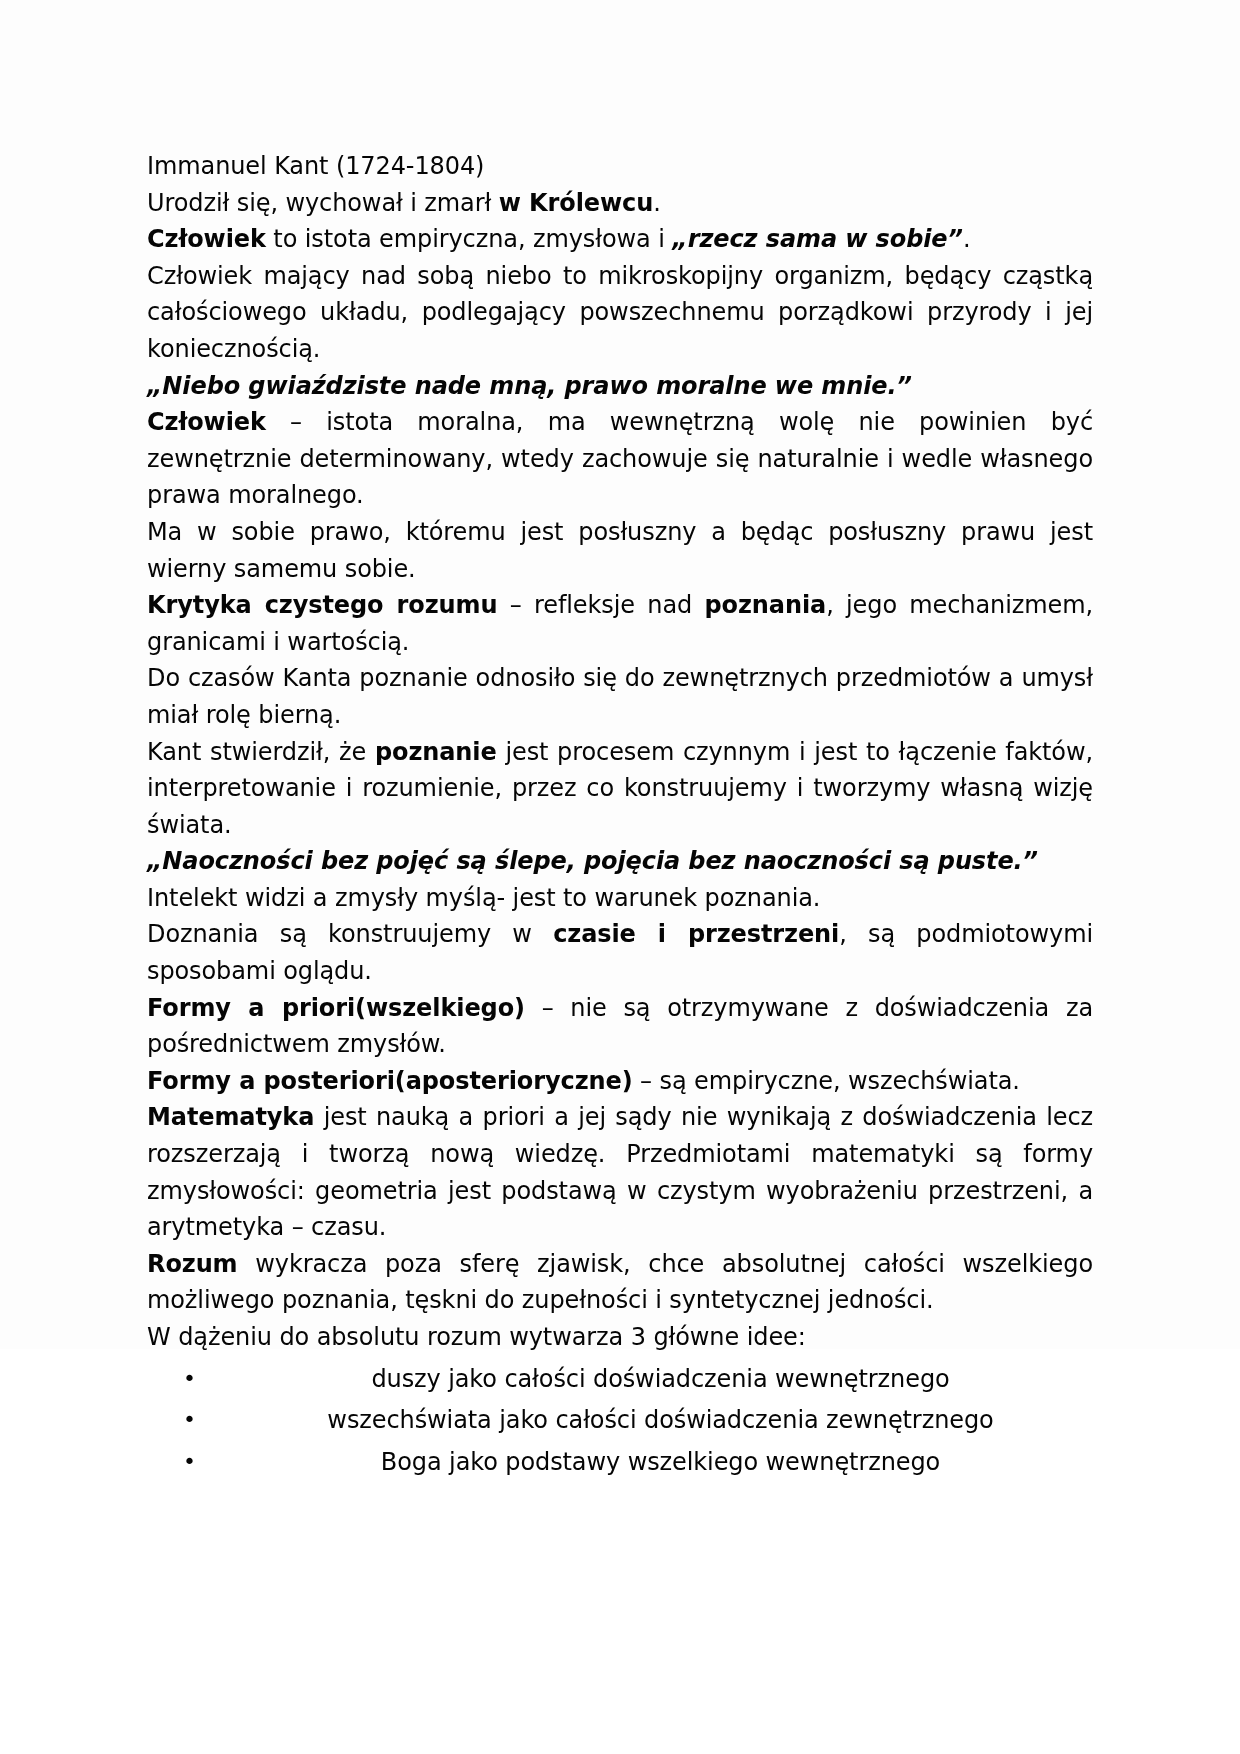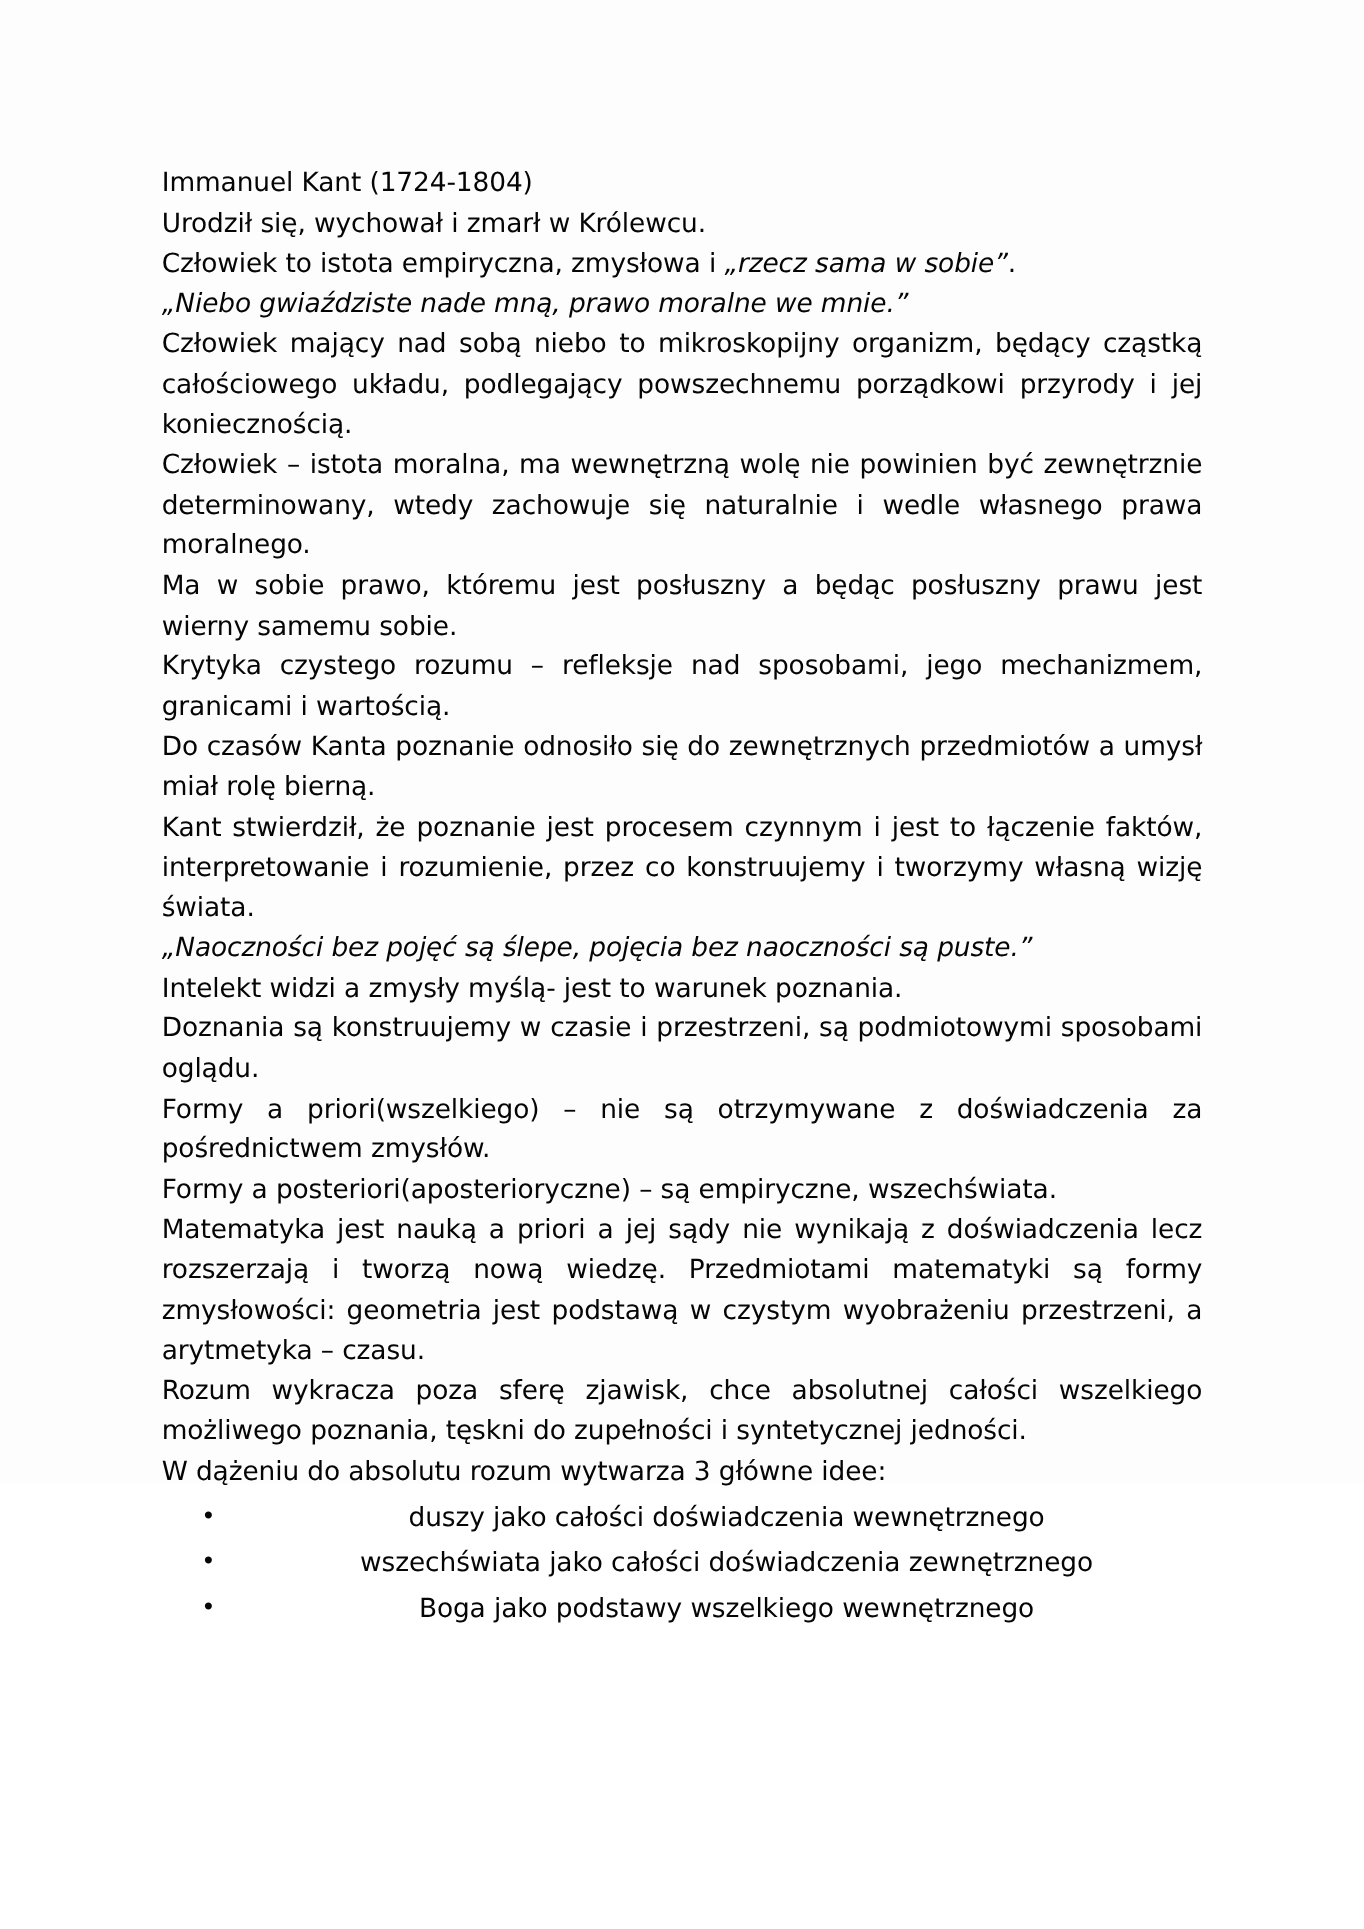--- a/index.html
+++ b/index.html
@@ -30,21 +30,21 @@
     font-size: 24px;
     line-height: 36.6px;
     letter-spacing: -0.1px;
   }
   p.para {
     margin: 0;
     padding: 0;
     text-align: justify;
     text-justify: inter-word;
   }
-  .b { font-weight: normal; }
+  .b { font-weight: bold; }
   .i { font-style: italic; }
   .bullets { margin-top: 5px; }
   .bullet-item {
     display: flex;
     align-items: flex-start;
     margin-top: 5px;
   }
   .bullet-dot {
     flex: 0 0 45px;
     margin-left: 36px;
@@ -57,25 +57,25 @@
   }
 </style>
 </head>
 <body>
 
 <div class="sheet" style="background: rgb(253, 253, 253);">
   <div class="doc-body" style="color: rgb(5, 5, 5);">
       <p class="para"><span>Immanuel Kant (1724-1804)</span></p>
       <p class="para"><span>Urodził się, wychował i zmarł </span><span class="b">w Królewcu</span><span>.</span></p>
       <p class="para"><span class="b">Człowiek</span><span> to istota empiryczna, zmysłowa i </span><span class="b i">„rzecz sama w sobie”</span><span>.</span></p>
+      <p class="para"><span>Człowiek mający nad sobą niebo to mikroskopijny organizm, będący cząstką całościowego układu, podlegający powszechnemu porządkowi przyrody i jej koniecznością.</span></p>
       <p class="para"><span class="b i">„Niebo gwiaździste nade mną, prawo moralne we mnie.”</span></p>
-      <p class="para"><span>Człowiek mający nad sobą niebo to mikroskopijny organizm, będący cząstką całościowego układu, podlegający powszechnemu porządkowi przyrody i jej koniecznością.</span></p>
       <p class="para"><span class="b">Człowiek</span><span> – istota moralna, ma wewnętrzną wolę nie powinien być zewnętrznie determinowany, wtedy zachowuje się naturalnie i wedle własnego prawa moralnego.</span></p>
       <p class="para"><span>Ma w sobie prawo, któremu jest posłuszny a będąc posłuszny prawu jest wierny samemu sobie.</span></p>
-      <p class="para"><span class="b">Krytyka czystego rozumu</span><span> – refleksje nad </span><span class="b">sposobami</span><span>, jego mechanizmem, granicami i wartością.</span></p>
+      <p class="para"><span class="b">Krytyka czystego rozumu</span><span> – refleksje nad </span><span class="b">poznania</span><span>, jego mechanizmem, granicami i wartością.</span></p>
       <p class="para"><span>Do czasów Kanta poznanie odnosiło się do zewnętrznych przedmiotów a umysł miał rolę bierną.</span></p>
       <p class="para"><span>Kant stwierdził, że </span><span class="b">poznanie</span><span> jest procesem czynnym i jest to łączenie faktów, interpretowanie i rozumienie, przez co konstruujemy i tworzymy własną wizję świata.</span></p>
       <p class="para"><span class="b i">„Naoczności bez pojęć są ślepe, pojęcia bez naoczności są puste.”</span></p>
       <p class="para"><span>Intelekt widzi a zmysły myślą- jest to warunek poznania.</span></p>
       <p class="para"><span>Doznania są konstruujemy w </span><span class="b">czasie i przestrzeni</span><span>, są podmiotowymi sposobami oglądu.</span></p>
       <p class="para"><span class="b">Formy a priori(wszelkiego)</span><span> – nie są otrzymywane z doświadczenia za pośrednictwem zmysłów.</span></p>
       <p class="para"><span class="b">Formy a posteriori(aposterioryczne)</span><span> – są empiryczne, wszechświata.</span></p>
       <p class="para"><span class="b">Matematyka</span><span> jest nauką a priori a jej sądy nie wynikają z doświadczenia lecz rozszerzają i tworzą nową wiedzę. Przedmiotami matematyki są formy zmysłowości: geometria jest podstawą w czystym wyobrażeniu przestrzeni, a arytmetyka – czasu.</span></p>
       <p class="para"><span class="b">Rozum</span><span> wykracza poza sferę zjawisk, chce absolutnej całości wszelkiego możliwego poznania, tęskni do zupełności i syntetycznej jedności.</span></p>
       <p class="para"><span>W dążeniu do absolutu rozum wytwarza 3 główne idee:</span></p>

